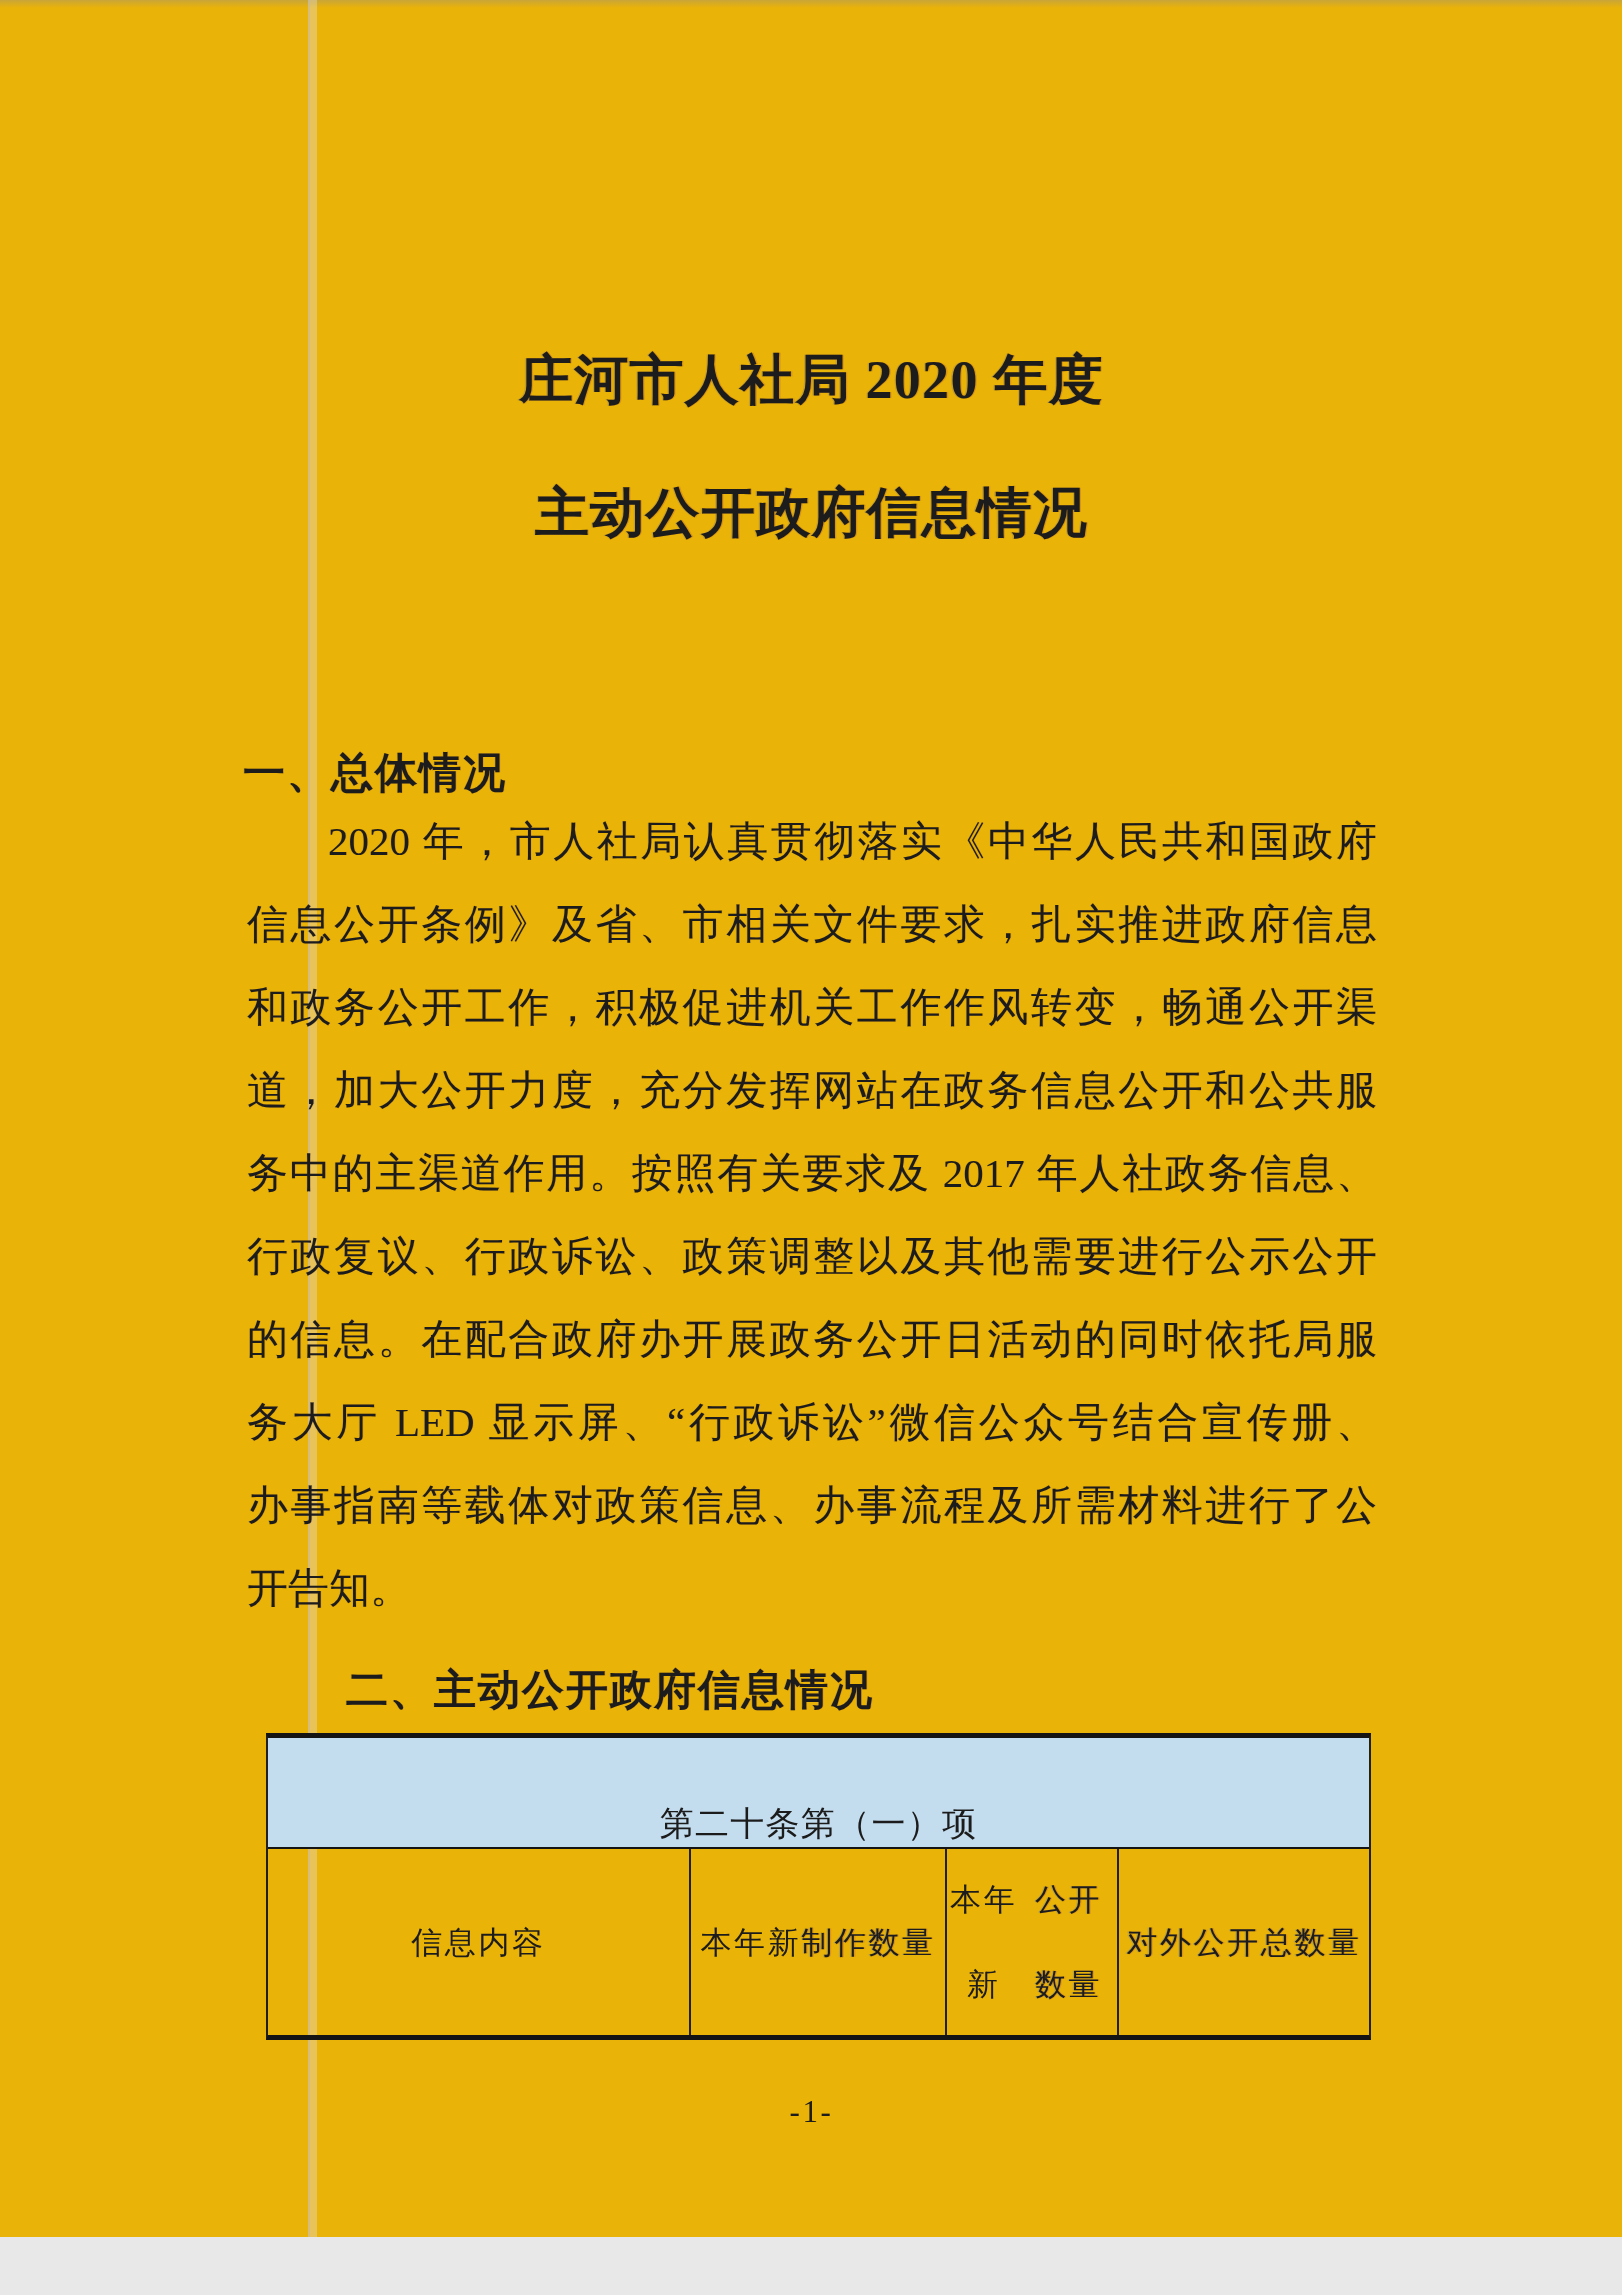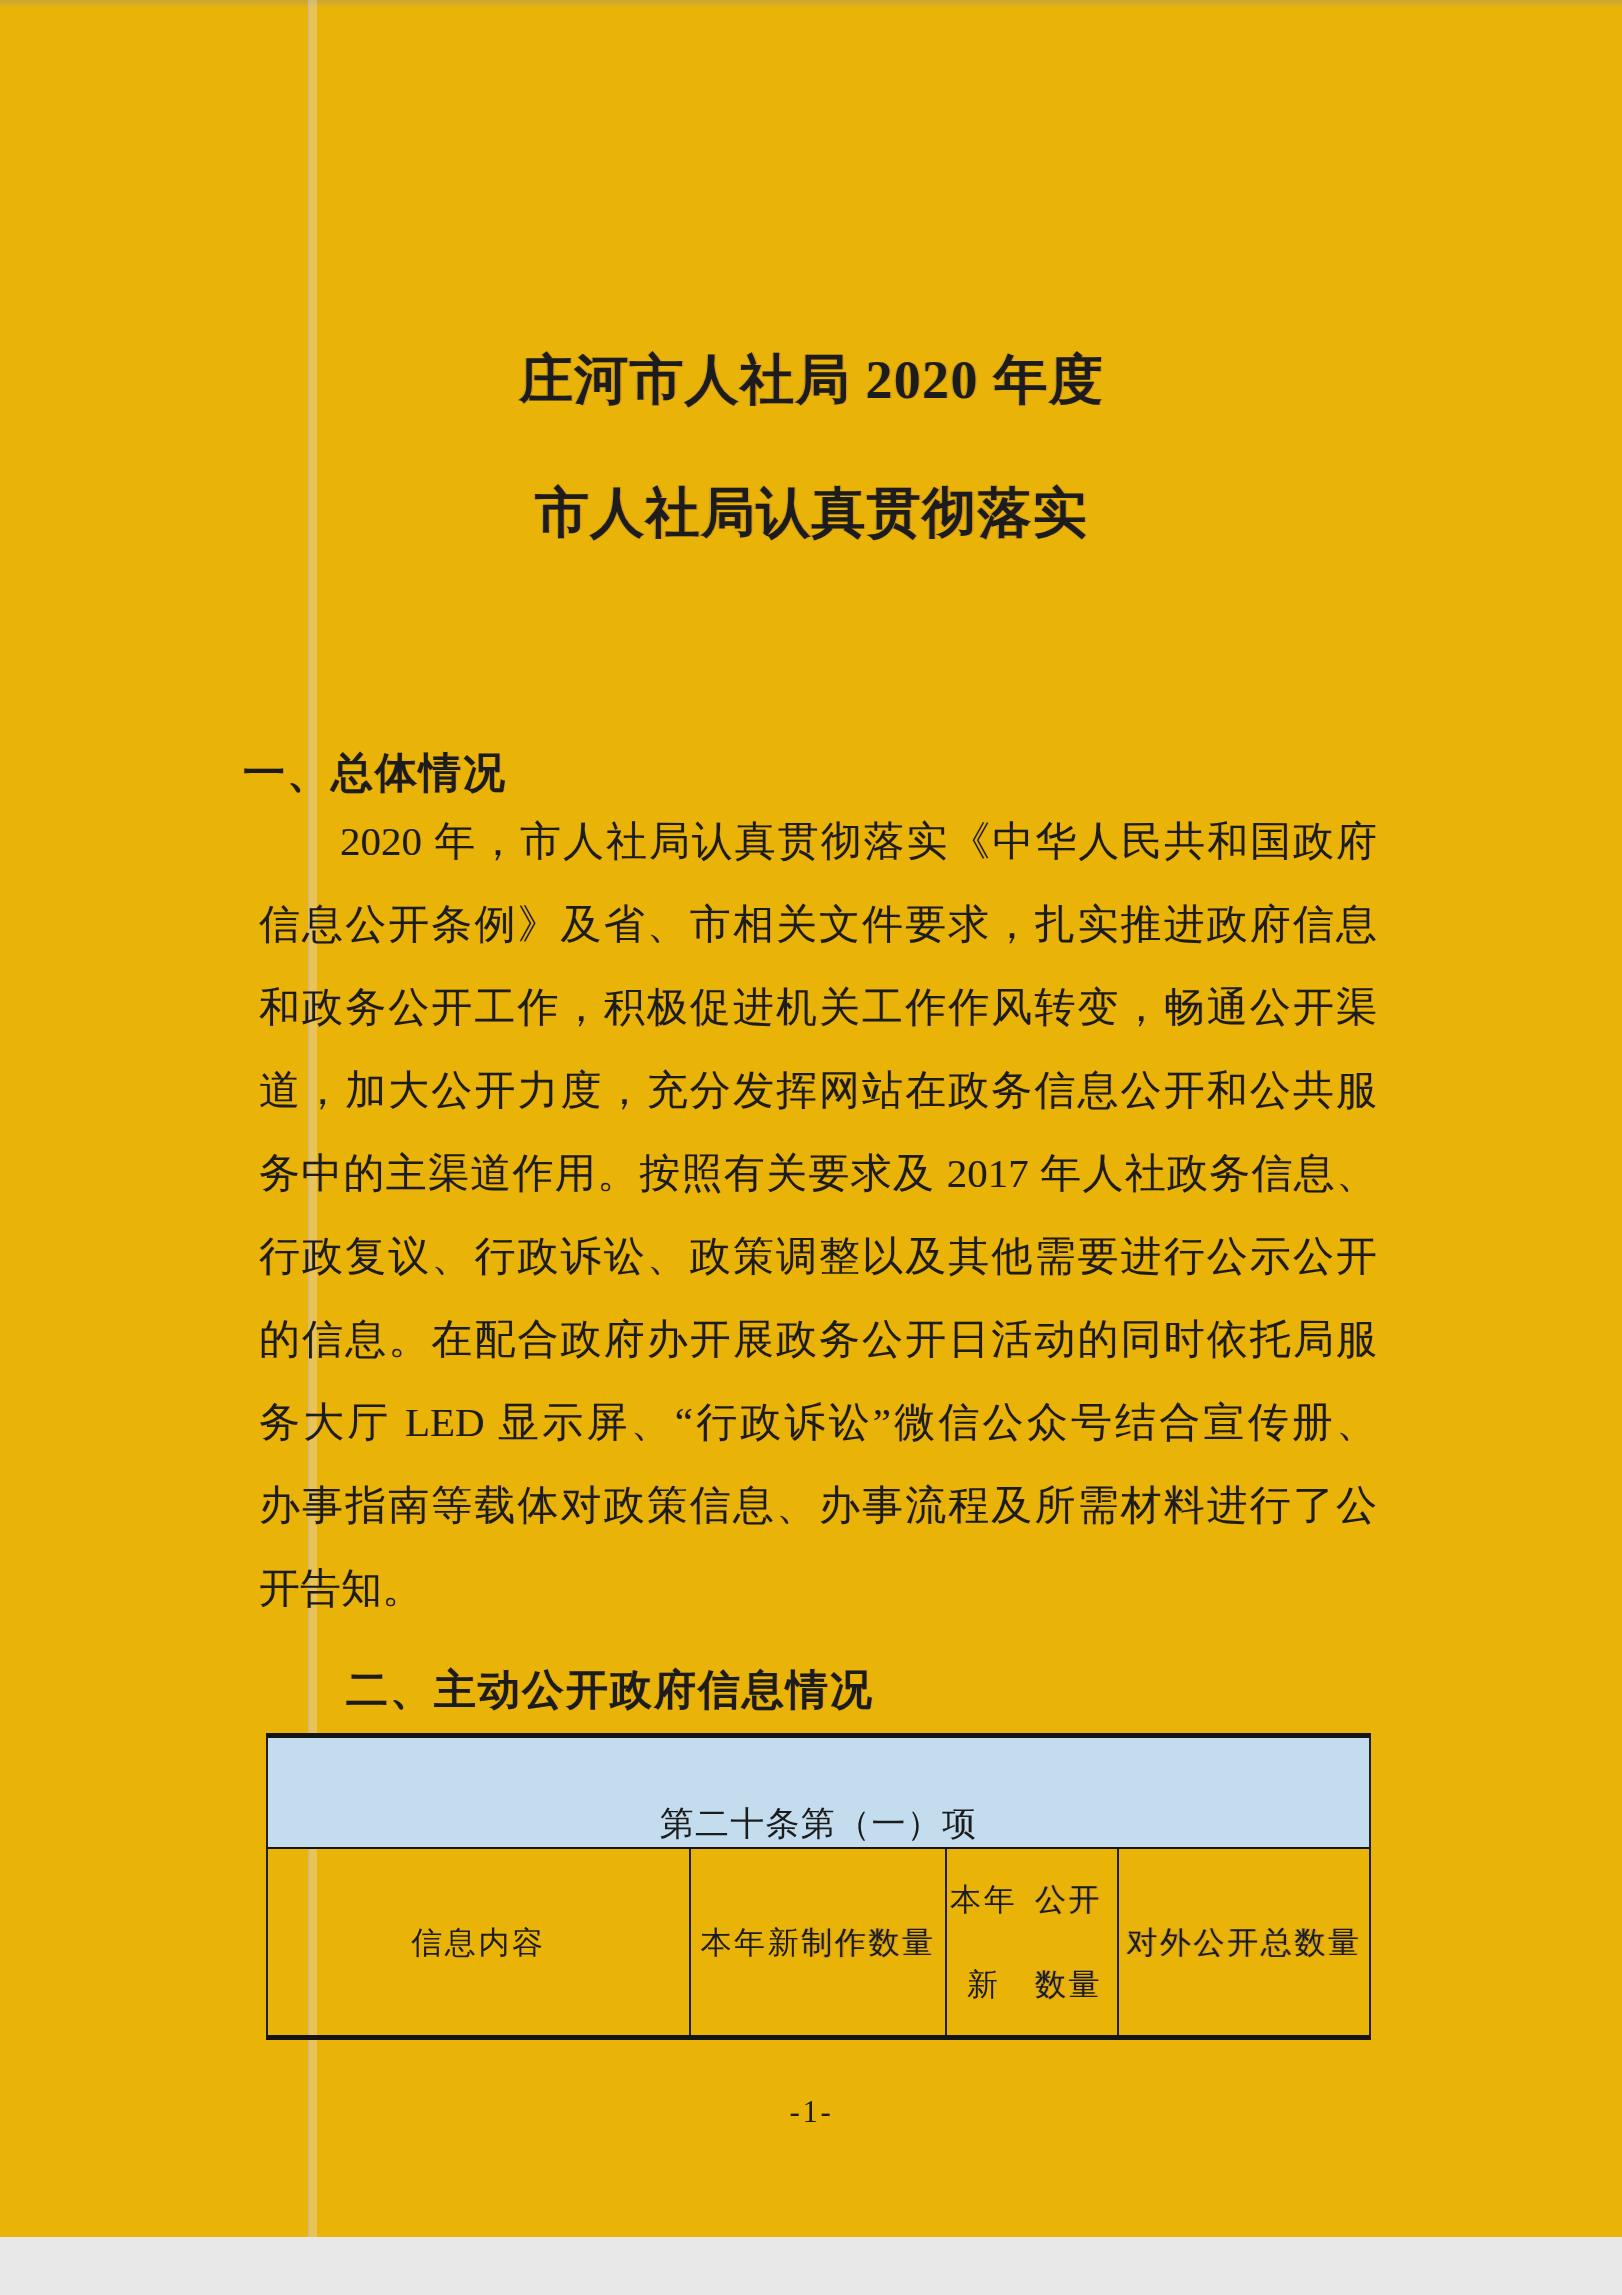--- a/index.html
+++ b/index.html
@@ -72,21 +72,20 @@
     left: 247px;
     width: 1130px;
     font-size: 41px;
     line-height: 83px;
   }
   .body-line {
     text-align: justify;
     text-align-last: justify;
     text-shadow: 0.7px 0 0 rgba(170,40,30,0.12), -0.7px 0 0 rgba(50,70,170,0.10);
     white-space: nowrap;
-    margin-left: 12px;
   }
   .body-line.first { padding-left: 81px; }
   .body-line.last {
     text-align-last: left;
     white-space: normal;
   }
 
   .info-table {
     position: absolute;
     top: 1733px;
@@ -143,21 +142,21 @@
 </head>
 <body>
 
 <div class="page">
 
   <div class="scan-top-edge"></div>
   <div class="scan-seam-soft"></div>
   <div class="scan-seam"></div>
 
   <div class="doc-title line1">庄河市人社局 2020 年度</div>
-  <div class="doc-title line2">市人社局认真贯彻落实</div>
+  <div class="doc-title line2">主动公开政府信息情况</div>
 
   <div class="section-heading h1">一、总体情况</div>
 
   <div class="body-text">
     <div class="body-line first">2020 年，市人社局认真贯彻落实《中华人民共和国政府</div>
     <div class="body-line">信息公开条例》及省、市相关文件要求，扎实推进政府信息</div>
     <div class="body-line">和政务公开工作，积极促进机关工作作风转变，畅通公开渠</div>
     <div class="body-line">道，加大公开力度，充分发挥网站在政务信息公开和公共服</div>
     <div class="body-line">务中的主渠道作用。按照有关要求及 2017 年人社政务信息、</div>
     <div class="body-line">行政复议、行政诉讼、政策调整以及其他需要进行公示公开</div>

